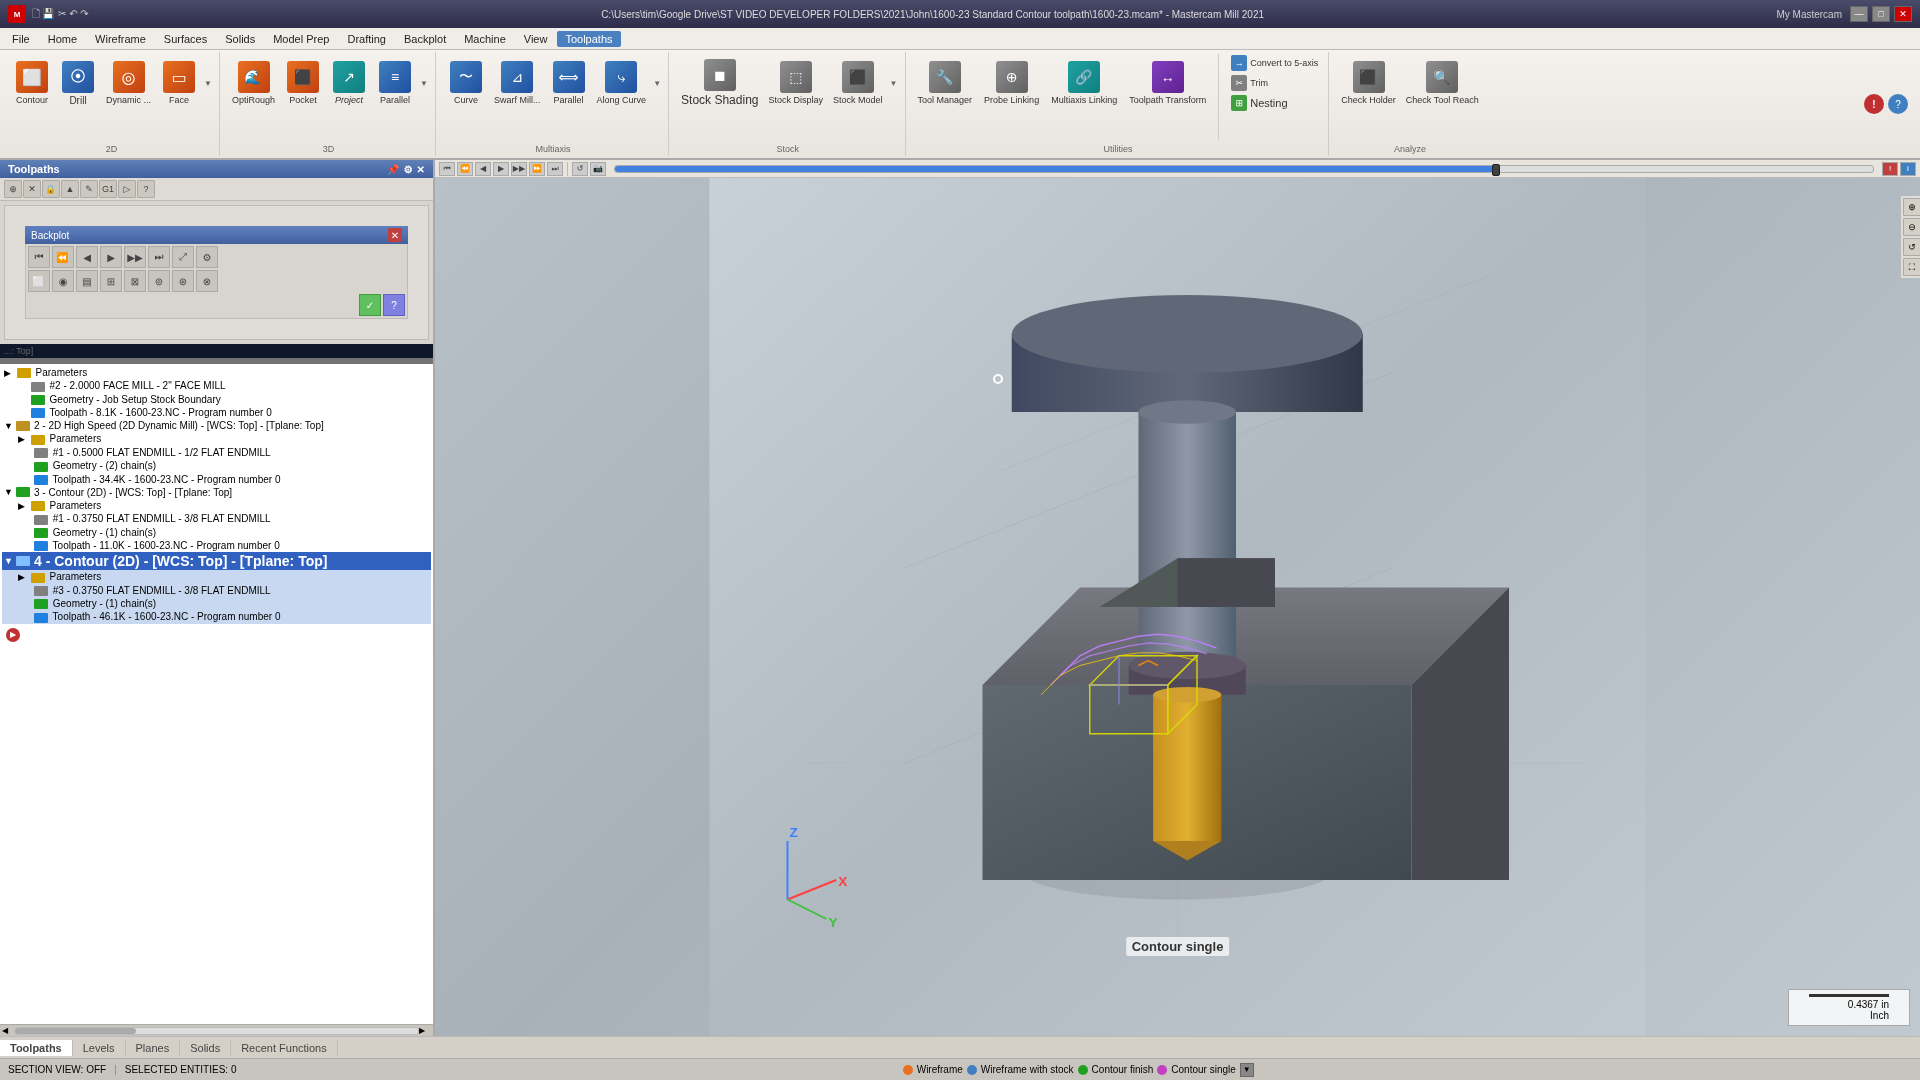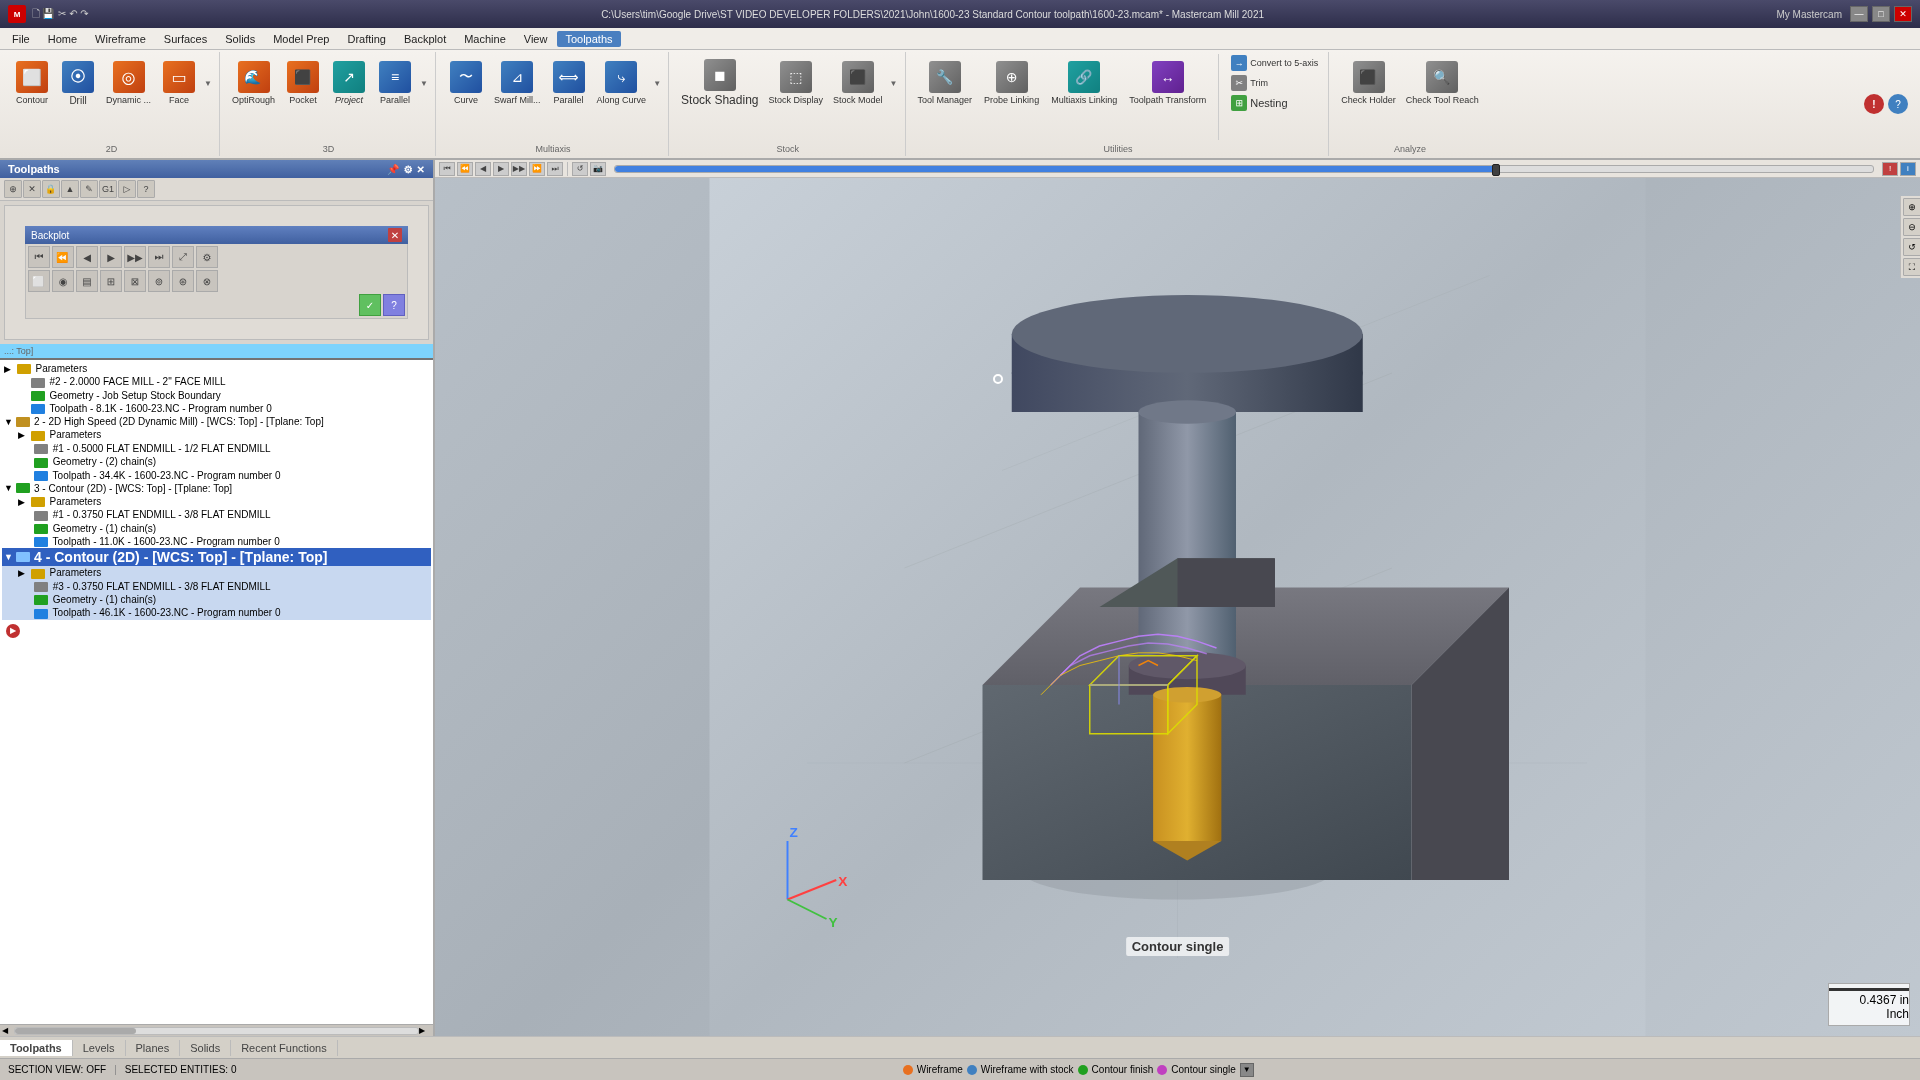--- a/index.html
+++ b/index.html
@@ -283,23 +283,23 @@
       padding: 2px 6px;
       border-radius: 2px;
     }
 
     
     .scale-indicator {
       position: absolute;
       bottom: 10px;
       right: 10px;
       background: rgba(255,255,255,0.8);
-      padding: 4px 0;
+      padding: 4px 20px;
       border: 1px solid #aaa;
-      font-size: 12px;
+      font-size: 10px;
       text-align: right;
     }
 
     
     #view-status-bar {
       background: #c8c4be;
       height: 22px;
       border-top: 1px solid #aaa;
       display: flex;
       align-items: center;
@@ -598,21 +598,21 @@
           <div class="bp-btn">⊗</div>
         </div>
 
         <div class="bp-row" style="justify-content:flex-end;">
           <div class="bp-btn green">✓</div>
           <div class="bp-btn blue">?</div>
         </div>
       </div>
     </div>
 
-    <div style="font-size:9px;padding:2px 4px;background:#7dd3fc;border-bottom:2px solid #737373;color:#666;">...: Top]</div>
+    <div style="font-size:9px;padding:2px 4px;background:#0f172a;border-bottom:6px solid #737373;color:#666;">...: Top]</div>
 
     <div id="tp-tree">
 
       <div class="tree-item">
         <span class="tree-expander">▶</span>
         <span class="tree-icon ti-folder"></span>
         Parameters
       </div>
       <div class="tree-item tree-indent">
         <span class="tree-expander"> </span>

